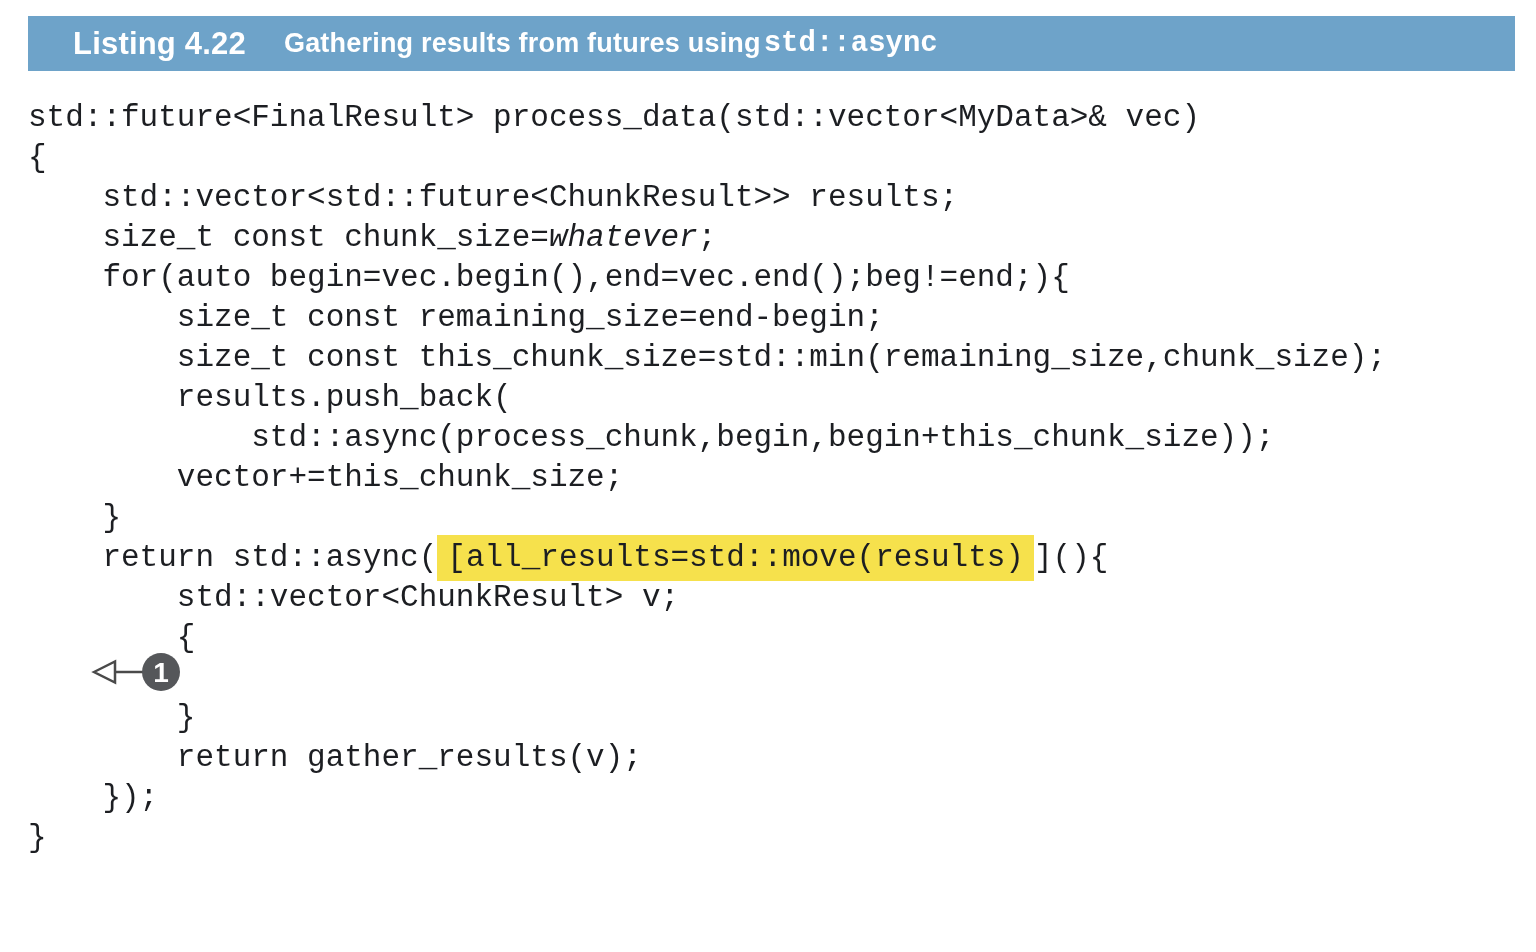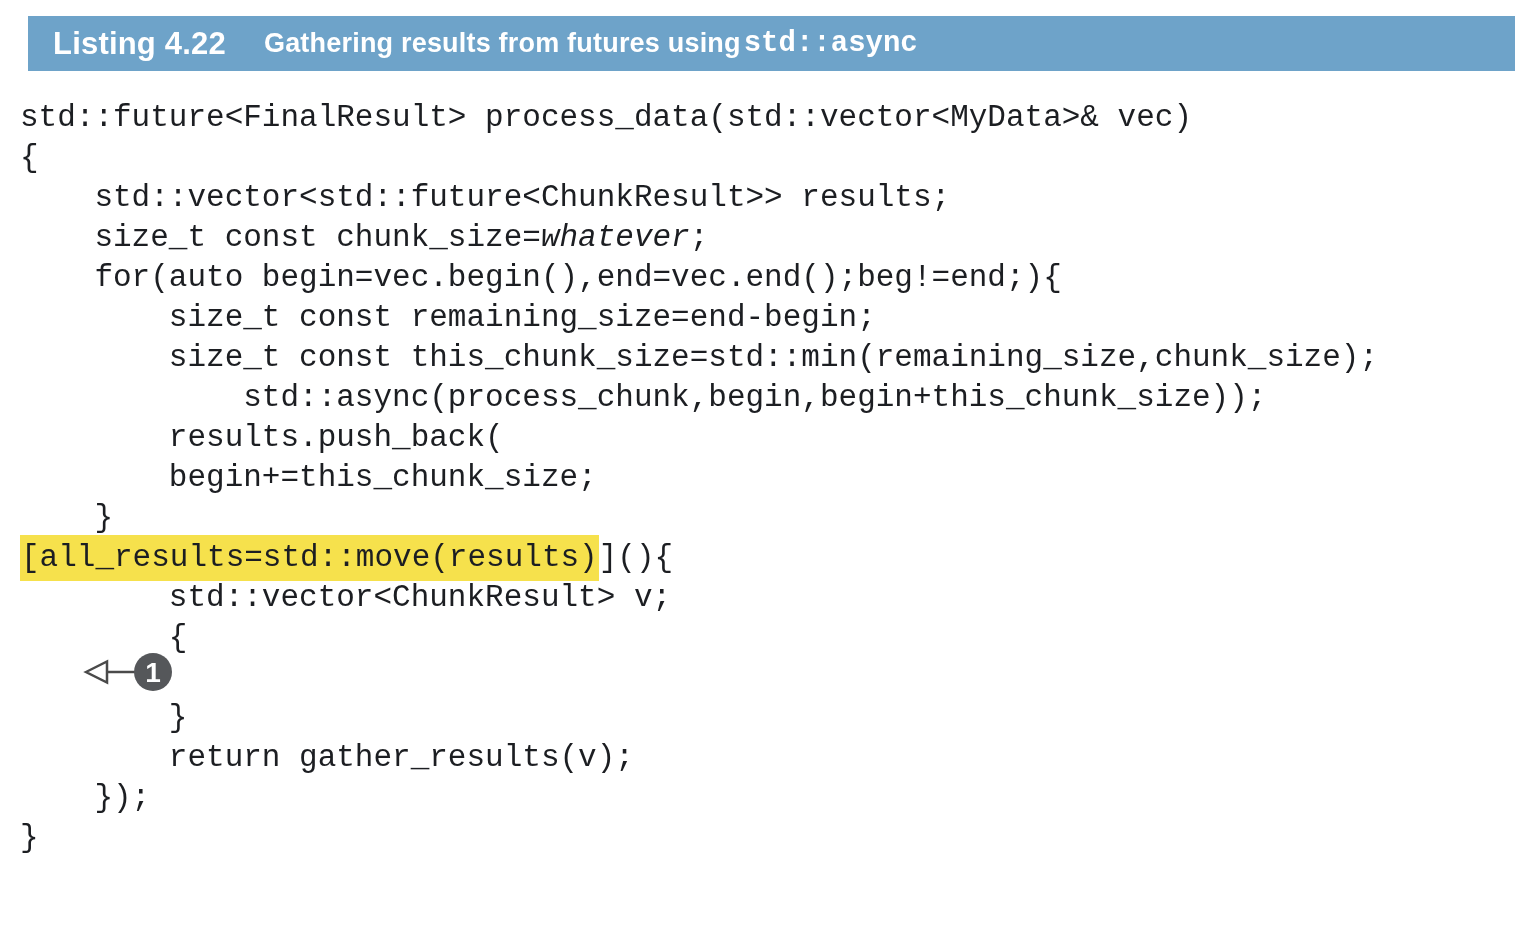--- a/index.html
+++ b/index.html
@@ -16,57 +16,57 @@
   body{font-family:"Liberation Sans",sans-serif;}
 
   .listing-header{
     margin:16px 0 0 28px;
     width:1487px;
     height:55px;
     background:var(--header-bg);
     color:var(--header-text);
     display:flex;
     align-items:center;
-    padding-left:25px;
+    padding-left:45px;
   }
   .listing-label{
     font-weight:bold;
     font-size:31px;
     letter-spacing:0.2px;
     margin-right:38px;
   }
   .listing-title{
     font-weight:bold;
     font-size:27px;
     letter-spacing:0.2px;
   }
   .listing-title-code{
     font-family:"Liberation Mono",monospace;
     font-weight:bold;
     font-size:29px;
     margin-left:3px;
   }
 
   .code-block{
-    margin:27px 0 0 20px;
+    margin:27px 0 0 28px;
     font-family:"Liberation Mono",monospace;
     font-size:31px;
     line-height:40px;
     color:var(--code-text);
   }
   .code-line{
     white-space:pre;
     height:40px;
     display:flex;
     align-items:center;
   }
   .code-line span{display:inline-block;}
   .hl{
     background:var(--highlight);
-    padding:3px 1px;
+    padding:3px 10px;
   }
   .it{font-style:italic;}
   .callout{
     display:inline-flex;
     align-items:center;
     margin-left:62px;
   }
 </style>
 </head>
 <body>
@@ -80,25 +80,25 @@
   </div>
 
   <div class="code-block" id="code-block">
       <div class="code-line"><span>std::future&lt;FinalResult&gt; process_data(std::vector&lt;MyData&gt;&amp; vec)</span></div>
       <div class="code-line"><span>{</span></div>
       <div class="code-line"><span>    std::vector&lt;std::future&lt;ChunkResult&gt;&gt; results;</span></div>
       <div class="code-line"><span>    size_t const chunk_size=</span><span class="it">whatever</span><span>;</span></div>
       <div class="code-line"><span>    for(auto begin=vec.begin(),end=vec.end();beg!=end;){</span></div>
       <div class="code-line"><span>        size_t const remaining_size=end-begin;</span></div>
       <div class="code-line"><span>        size_t const this_chunk_size=std::min(remaining_size,chunk_size);</span></div>
+      <div class="code-line"><span>        results.push_back(</span></div>
       <div class="code-line"><span>            std::async(process_chunk,begin,begin+this_chunk_size));</span></div>
-      <div class="code-line"><span>        results.push_back(</span></div>
-      <div class="code-line"><span>        begin+=this_chunk_size;</span></div>
+      <div class="code-line"><span>        vector+=this_chunk_size;</span></div>
       <div class="code-line"><span>    }</span></div>
-      <div class="code-line"><span class="hl">[all_results=std::move(results)</span><span>](){</span></div>
+      <div class="code-line"><span>    return std::async(</span><span class="hl">[all_results=std::move(results)</span><span>](){</span></div>
       <div class="code-line"><span>        std::vector&lt;ChunkResult&gt; v;</span></div>
       <div class="code-line"><span>        {</span></div>
       <div class="code-line"><span class="callout"><svg width="92" height="42" viewBox="0 0 92 42">
             <line x1="22" y1="21" x2="54" y2="21" stroke="#4a4a4a" stroke-width="2.5"></line>
             <polygon points="4,21 25,10.5 25,31.5" fill="#ffffff" stroke="#4a4a4a" stroke-width="2.5"></polygon>
             <circle cx="71" cy="21" r="19" fill="#55575a"></circle>
             <text x="71" y="31" text-anchor="middle" font-size="28" font-weight="bold" font-family="Liberation Sans, sans-serif" fill="#ffffff">1</text>
           </svg></span></div>
       <div class="code-line"><span>        }</span></div>
       <div class="code-line"><span>        return gather_results(v);</span></div>

